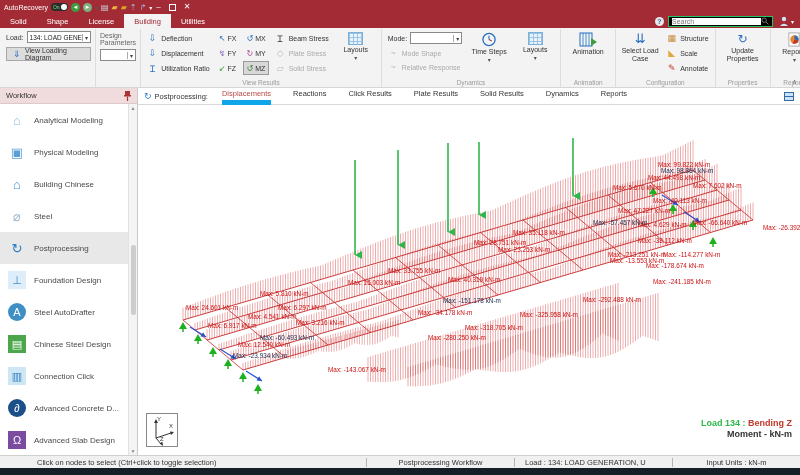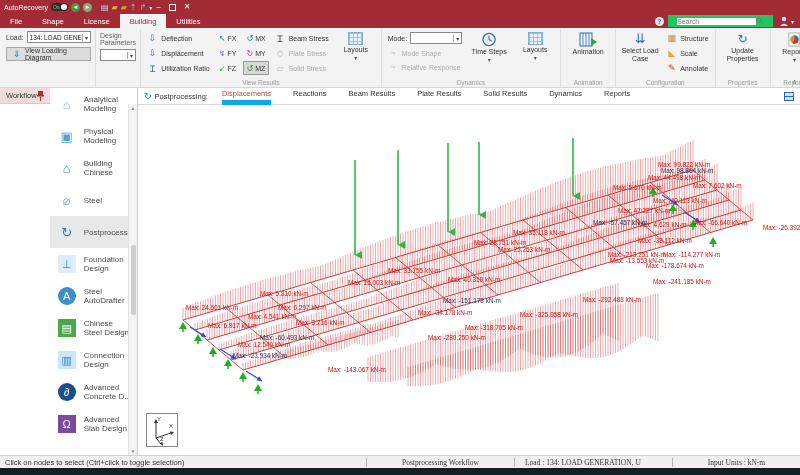--- a/index.html
+++ b/index.html
@@ -19,21 +19,21 @@
   .winbtns{display:flex;gap:8px;align-items:center;padding-right:2px;}
   .winbtns span{font-size:8px;line-height:10px;cursor:default;}
   .restorebox{width:7px;height:7px;border:1px solid #fff;display:inline-block;}
 
   
   .menurow{position:absolute;top:14px;left:0;right:0;height:14px;background:#a32b35;display:flex;align-items:stretch;color:#fff;font-size:7.5px;}
   .menuitem{padding:2px 10px;display:flex;align-items:center;}
   .menuitem.active{background:#f3f3f3;color:#a32b35;}
   .menuspacer{flex:1;}
   .helpcirc{width:9px;height:9px;border-radius:50%;background:#e8e8e8;color:#2e6da4;font-size:7px;display:flex;align-items:center;justify-content:center;align-self:center;margin-right:4px;font-weight:bold;}
-  .searchbox{align-self:center;width:105px;height:11px;background:#0ea5e9;border:6px solid #22c55e;display:flex;align-items:center;padding:0 3px;margin-right:6px;}
+  .searchbox{align-self:center;width:105px;height:11px;background:#000000;border:1px solid #22c55e;display:flex;align-items:center;padding:0 3px;margin-right:6px;}
   .searchbox input{border:none;outline:none;flex:1;font-size:7px;color:#333;width:70px;}
   .usr{align-self:center;margin-right:6px;display:flex;align-items:center;gap:2px;}
 
   
   .ribbon{position:absolute;top:28px;left:0;right:0;height:60px;background:#f3f3f3;border-bottom:1px solid #d6d6d6;display:flex;align-items:stretch;padding:1px 2px 0 2px;}
   .rgroup{position:relative;border-right:1px solid #ddd;padding:2px 4px 10px 4px;display:flex;gap:4px;align-items:flex-start;}
   .glabel{position:absolute;bottom:1px;left:0;right:0;text-align:center;font-size:6.5px;color:#9b9b9b;white-space:nowrap;}
   .rcol{display:flex;flex-direction:column;gap:1px;}
   .ritem{display:flex;align-items:center;gap:3px;font-size:7px;color:#333;height:14px;white-space:nowrap;padding:0 2px;}
   .ritem.disabled{color:#aaa;}
@@ -44,21 +44,21 @@
   .gridicn{width:15px;height:13px;border:1px solid #7db0d9;background-image:linear-gradient(#9cc3e2 1px,transparent 1px),linear-gradient(90deg,#9cc3e2 1px,transparent 1px);background-size:4px 4px;background-color:#e9f3fb;}
   .caret{font-size:6px;color:#555;}
   .combo{background:#fff;border:1px solid #8a8a8a;height:12px;display:flex;align-items:center;font-size:6.5px;color:#222;padding:0 2px;white-space:nowrap;overflow:hidden;}
   .combo .cv{flex:1;overflow:hidden;white-space:nowrap;}
   .combo .cbtn{border-left:1px solid #aaa;padding-left:2px;color:#444;font-size:6px;}
   .loadrow{display:flex;align-items:center;gap:3px;font-size:7px;color:#333;}
   .vld{margin-top:3px;background:#dcdcdc;border:1px solid #a8a8a8;font-size:7px;color:#333;display:flex;align-items:center;gap:3px;padding:1px 4px;height:14px;}
   .chevup{position:absolute;right:3px;bottom:1px;font-size:7px;color:#777;}
 
   
-  .sidebar{position:absolute;top:88px;left:0;width:138px;bottom:20px;background:#fff;border-right:1px solid #c9c9c9;display:flex;flex-direction:row;}
+  .sidebar{position:absolute;top:88px;left:0;width:138px;bottom:20px;background:#fff;border-right:1px solid #c9c9c9;display:flex;flex-direction:column;}
   .wfheader{height:16px;background:#f0dcdc;display:flex;align-items:center;font-size:7.5px;color:#333;padding:0 6px;justify-content:space-between;border-bottom:1px solid #ddc9c9;}
   .wflist{flex:1;position:relative;overflow:hidden;}
   .wfitem{height:32px;display:flex;align-items:center;gap:8px;padding:0 4px 0 8px;font-size:8px;color:#4a4a4a;cursor:default;}
   .wfitem.active{background:#e8e8e8;}
   .wficon{width:18px;height:18px;display:flex;align-items:center;justify-content:center;font-size:13px;flex:0 0 18px;}
   .wficon.boxed{font-size:11px;}
   .sbscroll{position:absolute;top:16px;right:0;bottom:0;width:9px;background:#f4f4f4;border-left:1px solid #e2e2e2;display:flex;flex-direction:column;align-items:center;justify-content:space-between;font-size:5px;color:#888;padding:1px 0;}
   .sbthumb{width:5px;height:70px;background:#cdcdcd;border-radius:2px;}
 
   
@@ -69,23 +69,23 @@
   .tabspacer{flex:1;}
   .layicn{width:10px;height:9px;border:1px solid #2e6da4;background:linear-gradient(#2e6da4 1px,transparent 1px) 0 3px/100% 100% no-repeat,#cfe3f5;}
 
   
   .canvas{position:absolute;top:105px;left:138px;right:0;bottom:20px;background:#fff;overflow:hidden;}
   .legend{position:absolute;right:8px;bottom:14px;text-align:right;font-size:9px;font-weight:bold;line-height:1.3;}
   .legend .lg{color:#2db84b;} .legend .lr{color:#c0392b;} .legend .lm{color:#333;}
   .triad{position:absolute;left:8px;bottom:8px;width:32px;height:34px;border:1px solid #888;background:#fff;}
 
   
-  .statusbar{position:absolute;left:0;right:0;bottom:7px;height:13px;background:#f0f0f0;border-top:1px solid #d0d0d0;display:flex;align-items:center;font-size:7.5px;color:#333;}
+  .statusbar{position:absolute;left:0;right:0;bottom:7px;height:13px;background:#f0f0f0;border-top:1px solid #d0d0d0;display:flex;align-items:center;font-size:7.5px;color:#333;padding-left:32px;}
   .stleft{flex:1;padding:0 5px;white-space:nowrap;overflow:hidden;}
-  .stseg{border-left:1px solid #b5b5b5;padding:0 10px;white-space:nowrap;overflow:hidden;font-family:Liberation Serif, serif;}
+  .stseg{border-left:1px solid #b5b5b5;padding:0 10px;white-space:nowrap;overflow:hidden;}
   .stseg.wf{width:148px;text-align:center;}
   .stseg.ld{width:158px;} .stseg.un{width:128px;text-align:center;}
   .bottomstrip{position:absolute;left:0;right:0;bottom:0;height:7px;background:#141f26;}
 </style>
 </head>
 <body>
 
 <div class="app">
 
   <div class="titlebar">
@@ -107,21 +107,21 @@
     </div>
     <div class="winbtns">
       <span>–</span>
       <span class="restorebox"></span>
       <span>✕</span>
     </div>
   </div>
 
   <div class="menurow">
     <div id="menu-items" style="display:flex;">
-        <div class="menuitem">File</div>
+        <div class="menuitem">Solid</div>
         <div class="menuitem">Shape</div>
         <div class="menuitem">License</div>
         <div class="menuitem active">Building</div>
         <div class="menuitem">Utilities</div>
       </div>
     <div class="menuspacer"></div>
     <span class="helpcirc">?</span>
     <span class="searchbox">
       <input placeholder="Search" style="">
       <svg width="8" height="8" viewBox="0 0 8 8">
@@ -364,21 +364,21 @@
         <div class="wfitem">
           <span class="wficon boxed" style="color: rgb(255, 255, 255); background: rgb(61, 143, 196); border-radius: 50%;">A</span>
           <span>Steel AutoDrafter</span>
         </div>
         <div class="wfitem">
           <span class="wficon boxed" style="color: rgb(255, 255, 255); background: rgb(76, 166, 76);">▤</span>
           <span>Chinese Steel Design</span>
         </div>
         <div class="wfitem">
           <span class="wficon boxed" style="color: rgb(46, 127, 193); background: rgb(207, 230, 245);">▥</span>
-          <span>Connection Design</span>
+          <span>Connection Click</span>
         </div>
         <div class="wfitem">
           <span class="wficon boxed" style="color: rgb(255, 255, 255); background: rgb(27, 79, 138); border-radius: 50%;">∂</span>
           <span>Advanced Concrete D...</span>
         </div>
         <div class="wfitem">
           <span class="wficon boxed" style="color: rgb(255, 255, 255); background: rgb(122, 75, 158);">Ω</span>
           <span>Advanced Slab Design</span>
         </div>
       </div>
@@ -390,21 +390,21 @@
   </div>
 
   <div class="tabbar">
     <span class="tabprefix">
       <span style="color:#2e7fc1;font-size:9px;">↻</span>
       <span>Postprocessing:</span>
     </span>
     <span id="result-tabs" style="display:flex;gap:22px;">
         <span class="rtab active">Displacements</span>
         <span class="rtab">Reactions</span>
-        <span class="rtab">Beam Results</span>
+        <span class="rtab">Click Results</span>
         <span class="rtab">Plate Results</span>
         <span class="rtab">Solid Results</span>
         <span class="rtab">Dynamics</span>
         <span class="rtab">Reports</span>
       </span>
     <span class="tabspacer"></span>
     <span class="layicn"></span>
   </div>
 
   <div class="canvas">
@@ -1998,20 +1998,24 @@
           <polygon points="9,5 7,9 11,9" fill="#333"></polygon>
         <line x1="9" y1="24" x2="24" y2="19" stroke="#333" stroke-width="1"></line>
           <polygon points="27,18 23,17.5 24,21" fill="#333"></polygon>
         <line x1="9" y1="24" x2="14" y2="30" stroke="#333" stroke-width="1"></line>
           <polygon points="16,32 12.5,29.5 15.5,27.8" fill="#333"></polygon>
         <text x="10" y="7" font-size="6" fill="#333">Y</text>
         <text x="22" y="14" font-size="6" fill="#333">X</text>
         <text x="13" y="27" font-size="6" fill="#333">Z</text>
       </svg>
     </div>
+    <div class="legend">
+      <div><span class="lg">Load 134 :</span><span class="lr"> Bending Z</span></div>
+      <div class="lm">Moment - kN-m</div>
+    </div>
   </div>
 
   <div class="statusbar">
     <div class="stleft">Click on nodes to select (Ctrl+click to toggle selection)</div>
     <div class="stseg wf">Postprocessing Workflow</div>
     <div class="stseg ld">Load : 134: LOAD GENERATION, U</div>
     <div class="stseg un">Input Units : kN-m</div>
   </div>
   <div class="bottomstrip"></div>
 </div>

